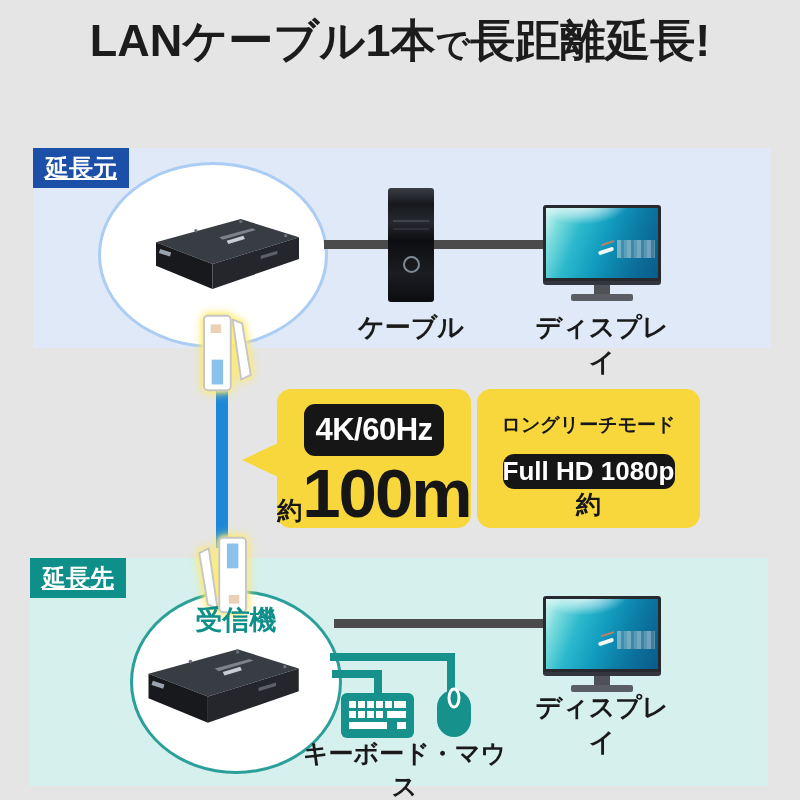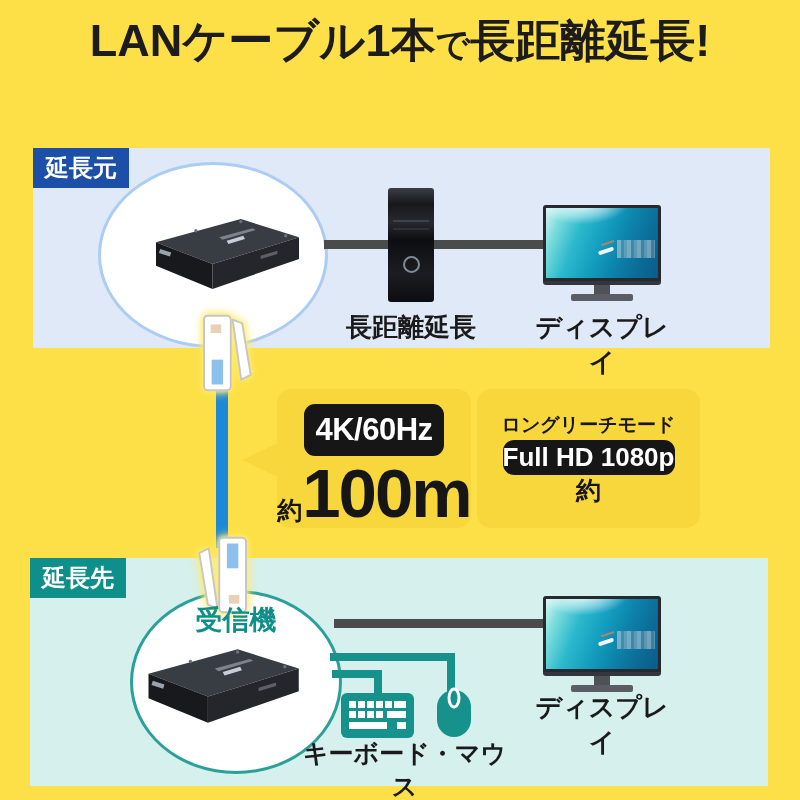--- a/index.html
+++ b/index.html
@@ -1,33 +1,33 @@
 <!DOCTYPE html>
 <html><head>
 <meta charset="utf-8">
 <style>
   * { margin:0; padding:0; box-sizing:border-box; }
   html,body { background:#fff; }
   body { font-family:"Liberation Sans", sans-serif; }
-  .stage { position:relative; width:800px; height:800px; background:#fde047; overflow:hidden; }
+  .stage { position:relative; width:800px; height:800px; background:#e5e5e5; overflow:hidden; }
 
   
   .title { position:absolute; left:0; top:14px; width:800px; text-align:center;
            font-weight:900; color:#1c1c1c; line-height:1.2; letter-spacing:0; }
   .title .t1 { font-size:45px; }
   .title .t1 .small { font-size:34px; }
   .title .t2 { font-size:44px; margin-top:4px; }
 
   
   .section { position:absolute; z-index:0; }
   .section.src { left:33px; top:148px; width:737px; height:200px; background:#dfe9f8; }
   .section.dst { left:30px; top:558px; width:738px; height:228px; background:#d6f0ee; }
 
   .badge { position:absolute; z-index:6; height:40px; padding:0 12px; display:flex;
-           align-items:center; justify-content:center; color:#fff; font-size:24px; font-weight:bold; }
+           align-items:center; justify-content:center; color:#fff; font-size:24px; font-weight:bold;text-decoration:underline; }
   .badge.src { left:33px; top:148px; background:#1c50a8; }
   .badge.dst { left:30px; top:558px; background:#0e8f89; }
 
   
   .circle { position:absolute; background:#fff; border-radius:50%; z-index:1; }
   .circle.src { left:98px; top:162px; width:230px; height:186px; border:3px solid #abcdf4; }
   .circle.dst { left:130px; top:590px; width:212px; height:184px; border:3px solid #2b9f99; }
   .circle-label { position:absolute; z-index:6; text-align:center; font-weight:900; font-size:27px; }
   .circle-label.tx { left:98px; top:180px; width:230px; color:#1b63bd; }
   .circle-label.rx { left:130px; top:602px; width:212px; color:#0e8f89; }
@@ -79,21 +79,21 @@
   
   .callout-tail { position:absolute; left:242px; top:443px; width:0; height:0; z-index:6;
            border-right:36px solid #f8d73c; border-top:17px solid transparent; border-bottom:17px solid transparent; }
   .ybox { position:absolute; top:389px; height:139px; background:#f8d73c; border-radius:14px; z-index:6;
            display:flex; flex-direction:column; align-items:center; }
   .ybox.one { left:277px; width:194px; justify-content:flex-start; padding-top:15px; }
   .ybox.two { left:477px; width:223px; padding-top:7px; }
   .blackbox { background:#161616; color:#fff; font-weight:bold; display:flex;
            align-items:center; justify-content:center;border-radius:11px; }
   .blackbox.spec1 { width:140px; height:56px; font-size:31px; letter-spacing:-0.5px; }
-  .blackbox.spec2 { width:172px; height:35px; font-size:26px; margin-top:2px; }
+  .blackbox.spec2 { width:172px; height:35px; font-size:26px; margin-top:16px; }
   .mode-label { font-size:19px; font-weight:900; color:#161616;margin-top:16px; }
   .distance { display:flex; align-items:flex-end; color:#161616; font-weight:900; line-height:1; margin-top:3px; }
   .distance .approx { font-size:25px; padding-bottom:5px; }
   .distance .num { font-size:69px; letter-spacing:-2px; }
 
   
   .kbd { position:absolute; left:341px; top:693px; z-index:3; }
   .mouse { position:absolute; left:436px; top:684px; z-index:3; }
 
   
@@ -123,21 +123,21 @@
       <polygon points="97,34 117,28 119,32 99,38" fill="#c9ced6"></polygon>
       <rect x="17" y="44" width="14" height="5" fill="#9aa3ad" transform="rotate(18 17 44)"></rect>
       <polygon points="138,52 158,46 158,50 138,56" fill="#5c6169"></polygon>
       <circle cx="60" cy="22" r="2" fill="#6b727b"></circle>
       <circle cx="114" cy="11" r="2" fill="#6b727b"></circle>
       <circle cx="168" cy="28" r="2" fill="#6b727b"></circle>
     </svg>
   </div>
 
   <div class="tower"></div>
-  <div class="ilabel" style="left:346px; top:310px; width:130px;">長距離延長</div>
+  <div class="ilabel" style="left:346px; top:310px; width:130px;">ケーブル</div>
 
   <div class="monitor" style="left:543px; top:205px;">
     <div class="frame">
         <div class="wave"></div>
       </div>
     <div class="neck"></div>
     <div class="base"></div>
   </div>
   <div class="ilabel" style="left:532px; top:310px; width:140px;">ディスプレイ</div>
 

